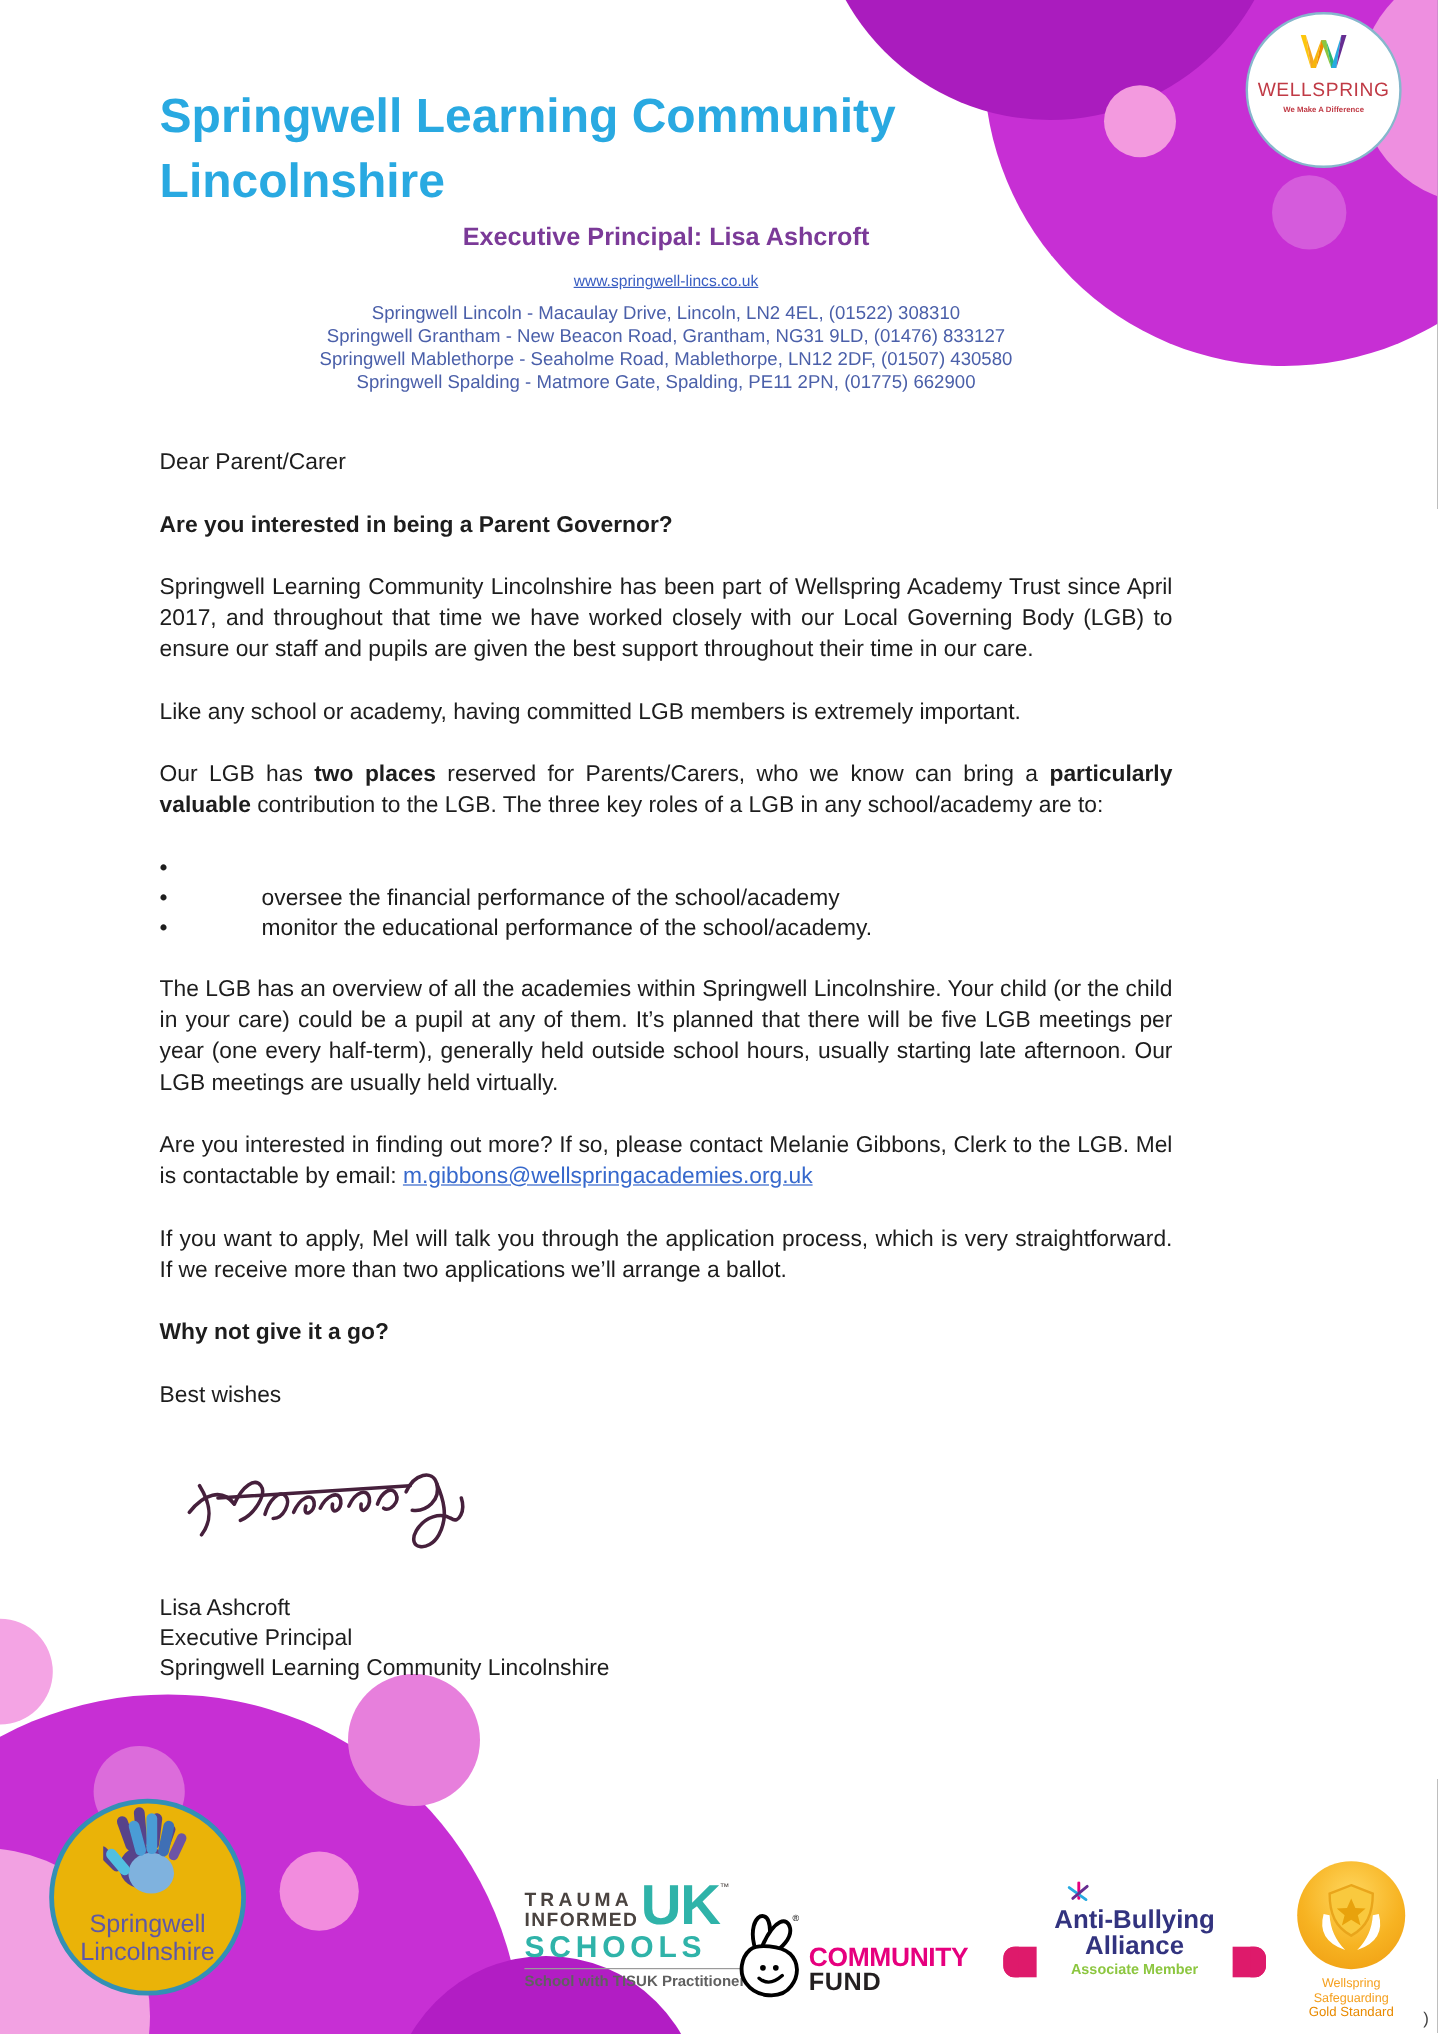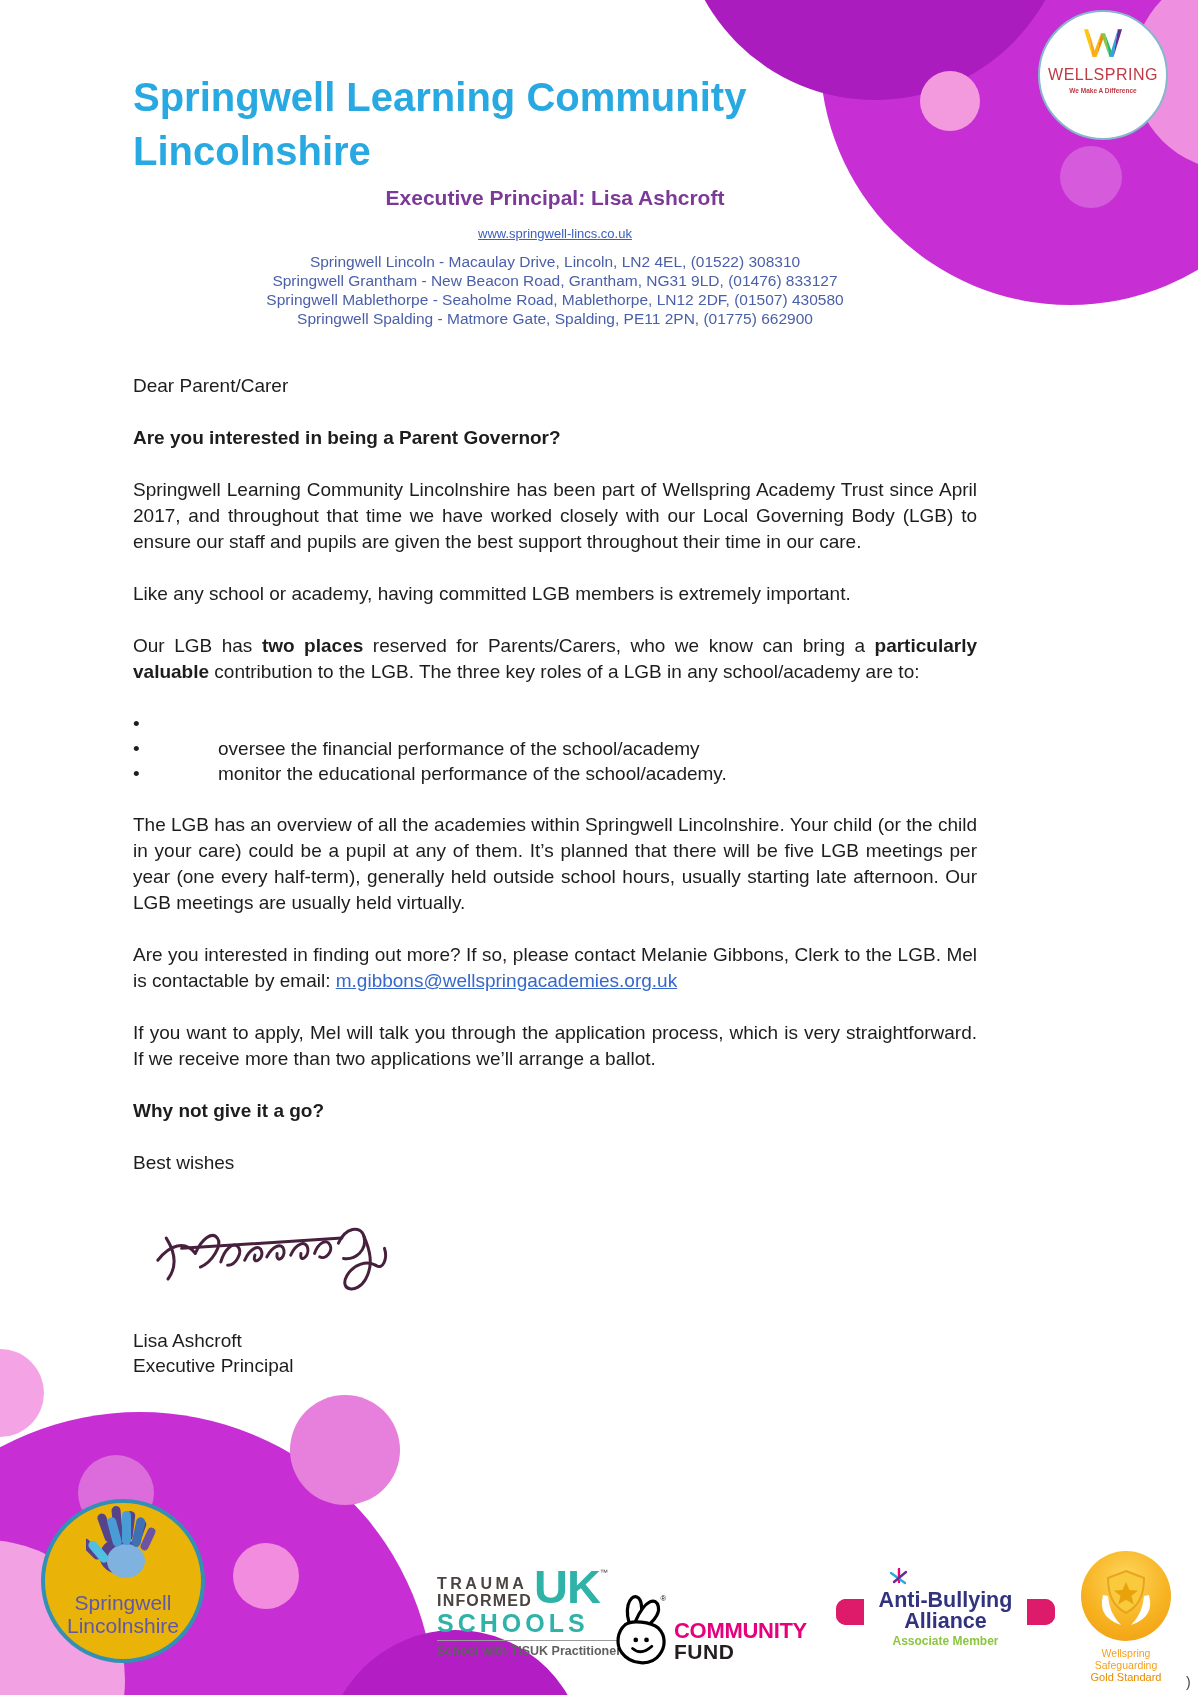--- a/index.html
+++ b/index.html
@@ -65,21 +65,21 @@
   .tisuk-tm{font-size:8px;color:#4a4340;vertical-align:top;margin-top:2px;}
   .tisuk-schools{font-size:25px;font-weight:bold;letter-spacing:4px;color:#2fb3a9;line-height:26px;margin-top:1px;}
   .tisuk-rule{border-top:1.5px solid #9a9a9a;margin:4px 0 3px 0;width:198px;}
   .tisuk-tag{font-size:12.5px;font-weight:bold;color:#606060;}
   
   .cfund{left:610px;top:1586px;display:flex;align-items:flex-end;}
   .cfund-text{margin-left:6px;padding-bottom:6px;}
   .cfund-l1{font-size:22px;font-weight:800;color:#e6007e;letter-spacing:-.3px;line-height:21px;}
   .cfund-l2{font-size:21px;font-weight:600;color:#231f20;letter-spacing:.5px;line-height:21px;}
   
-  .aba{left:836px;top:1576px;display:flex;align-items:center;}
+  .aba{left:836px;top:1576px;display:flex;align-items:flex-end;}
   .aba-bracket{width:16px;border:13px solid #de1a6b;box-sizing:border-box;}
   .aba-bracket.l{border-right:none;border-radius:10px 0 0 10px;width:28px;}
   .aba-bracket.r{border-left:none;border-radius:0 10px 10px 0;width:28px;}
   .aba-mid{position:relative;width:163px;text-align:center;padding-top:14px;}
   .aba-l1{font-size:21.5px;font-weight:800;color:#32337f;line-height:21px;}
   .aba-l2{font-size:21.5px;font-weight:800;color:#32337f;line-height:21px;}
   .aba-l3{font-size:12px;font-weight:bold;color:#8cc63f;line-height:14px;margin-top:2px;}
   .aba-spark{position:absolute;left:24px;top:-8px;}
   
   .gold{left:1072px;top:1551px;width:108px;text-align:center;}
@@ -170,20 +170,21 @@
         <path d="M30,52 L218,40"></path>
         <path d="M214,46 C222,28 240,24 244,38 C248,54 234,66 220,64"></path>
         <path d="M244,38 C250,52 256,70 246,88 C236,106 214,102 224,84 C232,70 248,66 258,72"></path>
         <path d="M258,72 C266,78 272,64 268,52"></path>
       </g>
     </svg>
 
     <div class="signoff">
       <div>Lisa Ashcroft</div>
       <div>Executive Principal</div>
+      <div>Springwell Learning Community Lincolnshire</div>
     </div>
   </div>
 
   <div class="circle c-bl-main"></div>
   <div class="circle c-bl-dark"></div>
   <div class="circle c-bl-medtop"></div>
   <div class="circle c-bl-orchid"></div>
   <div class="circle c-bl-pink1"></div>
   <div class="circle c-bl-pink2"></div>
   <div class="circle c-bl-pink3"></div>

